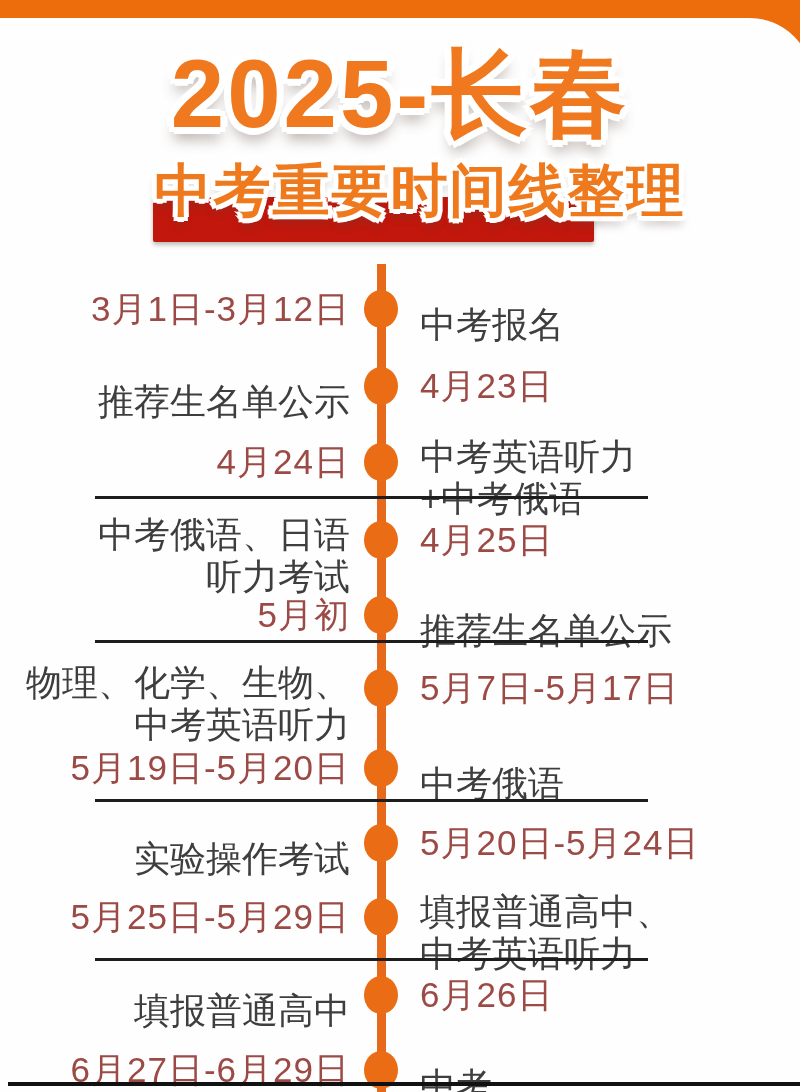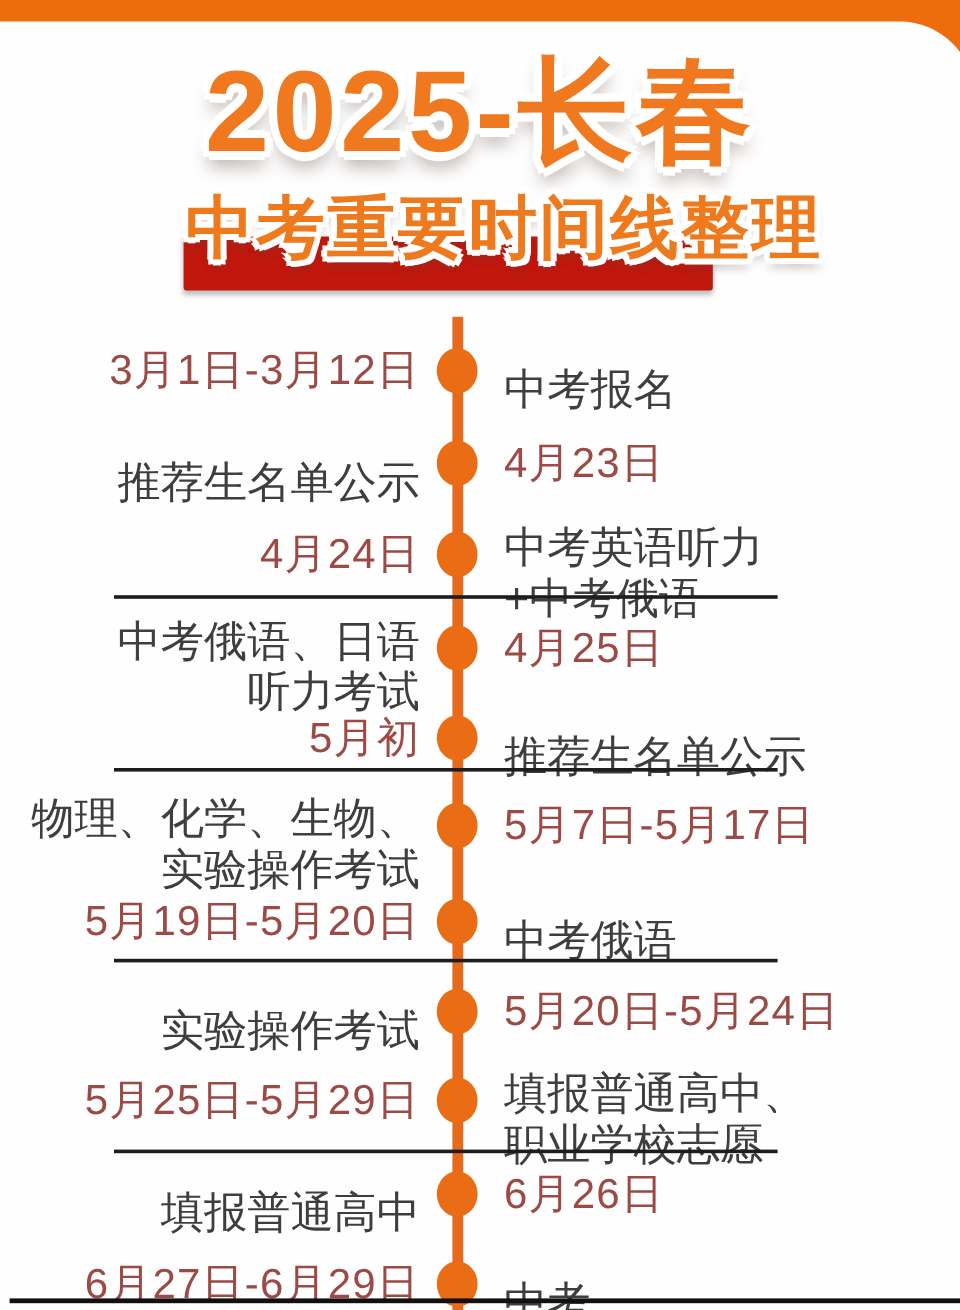--- a/index.html
+++ b/index.html
@@ -132,21 +132,21 @@
     <span class="dot"></span>
     <div class="cell left date">5月初</div>
     <div class="cell right label">推荐生名单公示</div>
   </div>
 
   <div class="divider" style="top:640px"></div>
 
   <div class="row" style="top:688px">
     <span class="dot"></span>
     <div class="cell left label">物理、化学、生物、
-实验操作考试</div>
+中考英语听力</div>
     <div class="cell right date">5月7日-5月17日</div>
   </div>
 
   <div class="row" style="top:768px">
     <span class="dot"></span>
     <div class="cell left date">5月19日-5月20日</div>
     <div class="cell right label">中考俄语</div>
   </div>
 
   <div class="divider" style="top:799px"></div>
@@ -154,21 +154,21 @@
   <div class="row" style="top:843px">
     <span class="dot"></span>
     <div class="cell left label">实验操作考试</div>
     <div class="cell right date">5月20日-5月24日</div>
   </div>
 
   <div class="row" style="top:917px">
     <span class="dot"></span>
     <div class="cell left date">5月25日-5月29日</div>
     <div class="cell right label">填报普通高中、
-职业学校志愿</div>
+中考英语听力</div>
   </div>
 
   <div class="divider" style="top:958px"></div>
 
   <div class="row" style="top:995px">
     <span class="dot"></span>
     <div class="cell left label">填报普通高中</div>
     <div class="cell right date">6月26日</div>
   </div>
 

